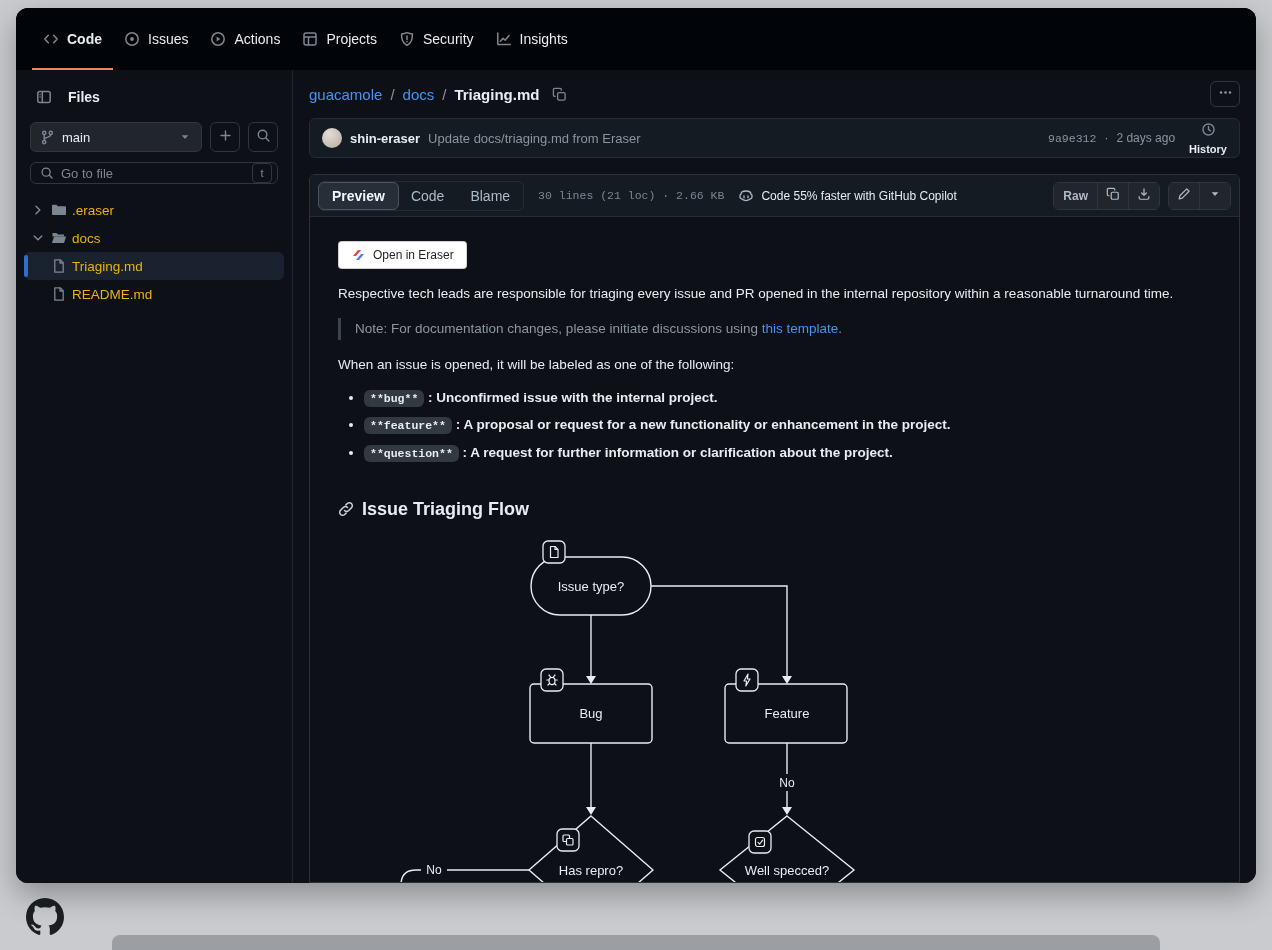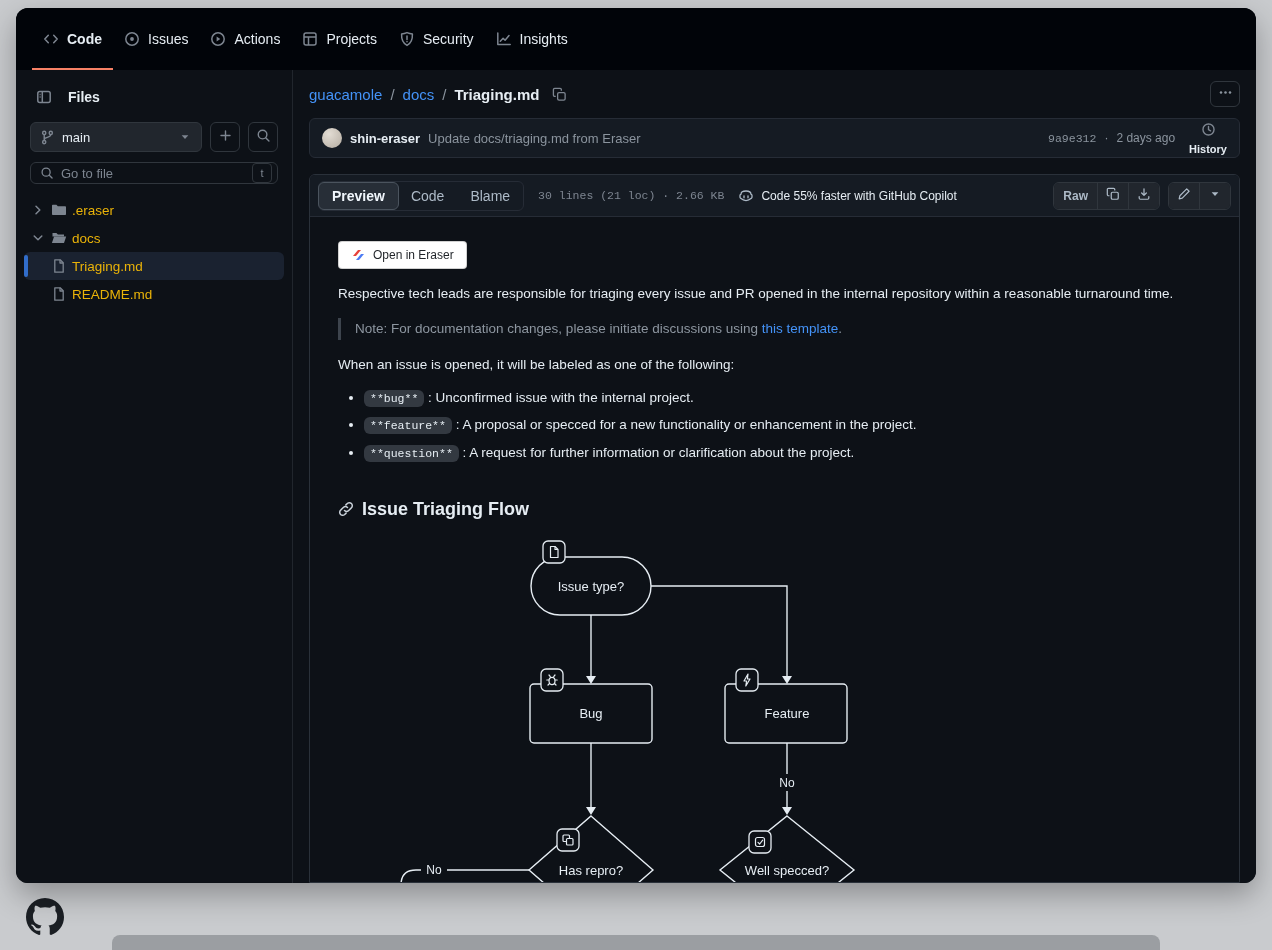--- a/index.html
+++ b/index.html
@@ -86,21 +86,21 @@
   .gbtn svg { width:14px; height:14px; }
   .gbtn.icon-only { padding:0 8px; }
 
   .markdown { flex:1; min-height:0; overflow:hidden; padding:24px 28px; font-size:13.5px; line-height:1.58; color:#e6edf3; }
   .open-eraser { display:inline-flex; align-items:center; gap:8px; height:28px; padding:0 12px; background:#ffffff; border:1px solid rgba(0,0,0,.18); border-radius:4px; color:#1f2328; font-size:12px; font-weight:400; cursor:pointer; }
   .eraser-logo { width:14px; height:14px; display:flex; }
   .md-p { margin-top:14px; }
   .md-quote { margin-top:14px; border-left:3px solid #3d444d; padding-left:14px; color:#8d96a0; }
   .md-quote a { color:#4493f8; text-decoration:none; cursor:pointer; }
   .md-ul { margin-top:12px; padding-left:26px; }
-  .md-ul li { margin-bottom:6px; color:#e6edf3; }
+  .md-ul li { margin-bottom:6px; color:#e6edf3;font-weight:bold; }
   .md-ul li::marker { color:#e6edf3; }
   .md-code { font-family:"Liberation Mono",monospace; font-size:11.5px; background:rgba(110,118,129,.4); padding:2px 6px; border-radius:6px; color:#e6edf3; }
   .md-h2 { margin-top:32px; display:flex; align-items:center; gap:8px; font-size:18px; font-weight:700; color:#e6edf3; }
   .md-h2 .anchor { width:16px; height:16px; color:#c9d1d9; display:flex; cursor:pointer; }
   .diagram { margin-top:10px; }
   .diagram svg { display:block; }
 </style>
 </head>
 <body>
 
@@ -372,21 +372,21 @@
             </button>
 
             <p class="md-p">Respective tech leads are responsible for triaging every issue and PR opened in the internal repository within a reasonable turnaround time.</p>
 
             <div class="md-quote"><span>Note: For documentation changes, please initiate discussions using </span><a>this template</a><span>.</span></div>
 
             <p class="md-p">When an issue is opened, it will be labeled as one of the following:</p>
 
             <ul class="md-ul">
               <li><span class="md-code">**bug**</span><span> : Unconfirmed issue with the internal project.</span></li>
-              <li><span class="md-code">**feature**</span><span> : A proposal or specced for a new functionality or enhancement in the project.</span></li>
+              <li><span class="md-code">**feature**</span><span> : A proposal or request for a new functionality or enhancement in the project.</span></li>
               <li><span class="md-code">**question**</span><span> : A request for further information or clarification about the project.</span></li>
             </ul>
 
             <h2 class="md-h2">
               <span class="anchor">
                   <svg viewBox="0 0 16 16" fill="none" stroke="currentColor" stroke-width="1.5" stroke-linecap="round">
                     <path d="M6.5 9.5a3 3 0 0 0 4.2 0l2.4-2.4a3 3 0 1 0-4.2-4.2l-1 1"></path>
                     <path d="M9.5 6.5a3 3 0 0 0-4.2 0L2.9 8.9a3 3 0 1 0 4.2 4.2l1-1"></path>
                   </svg>
                 </span>

